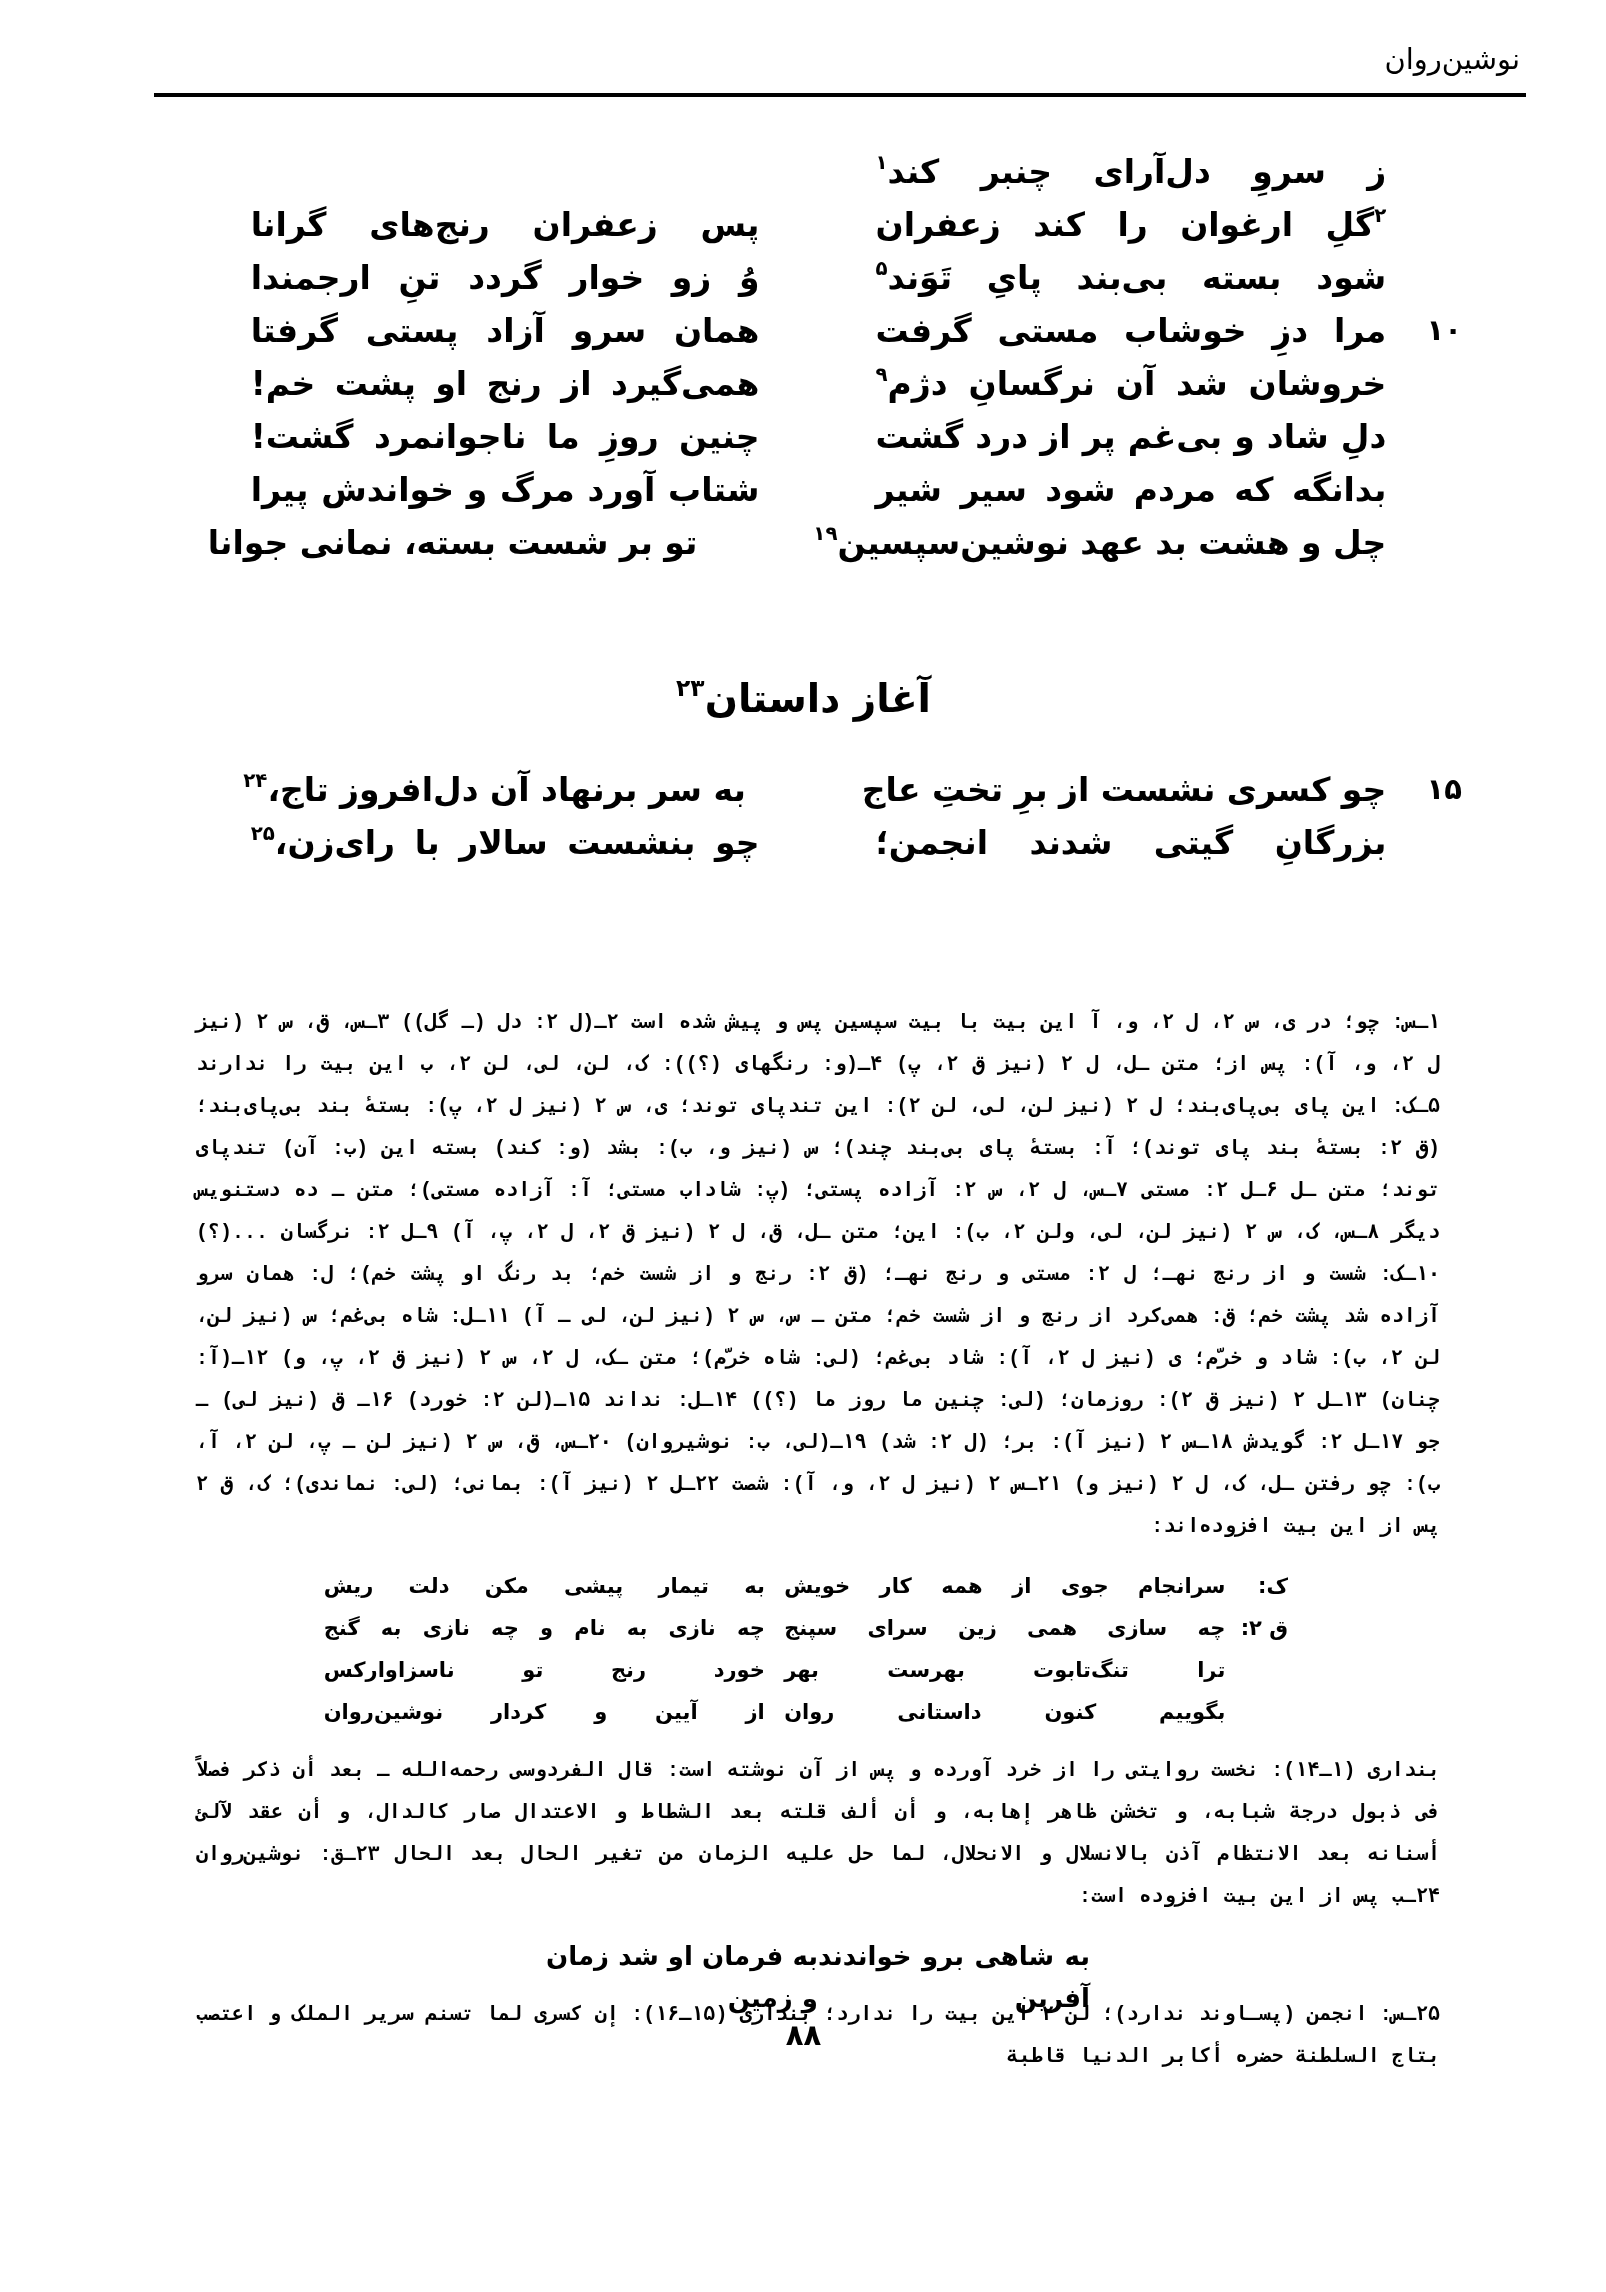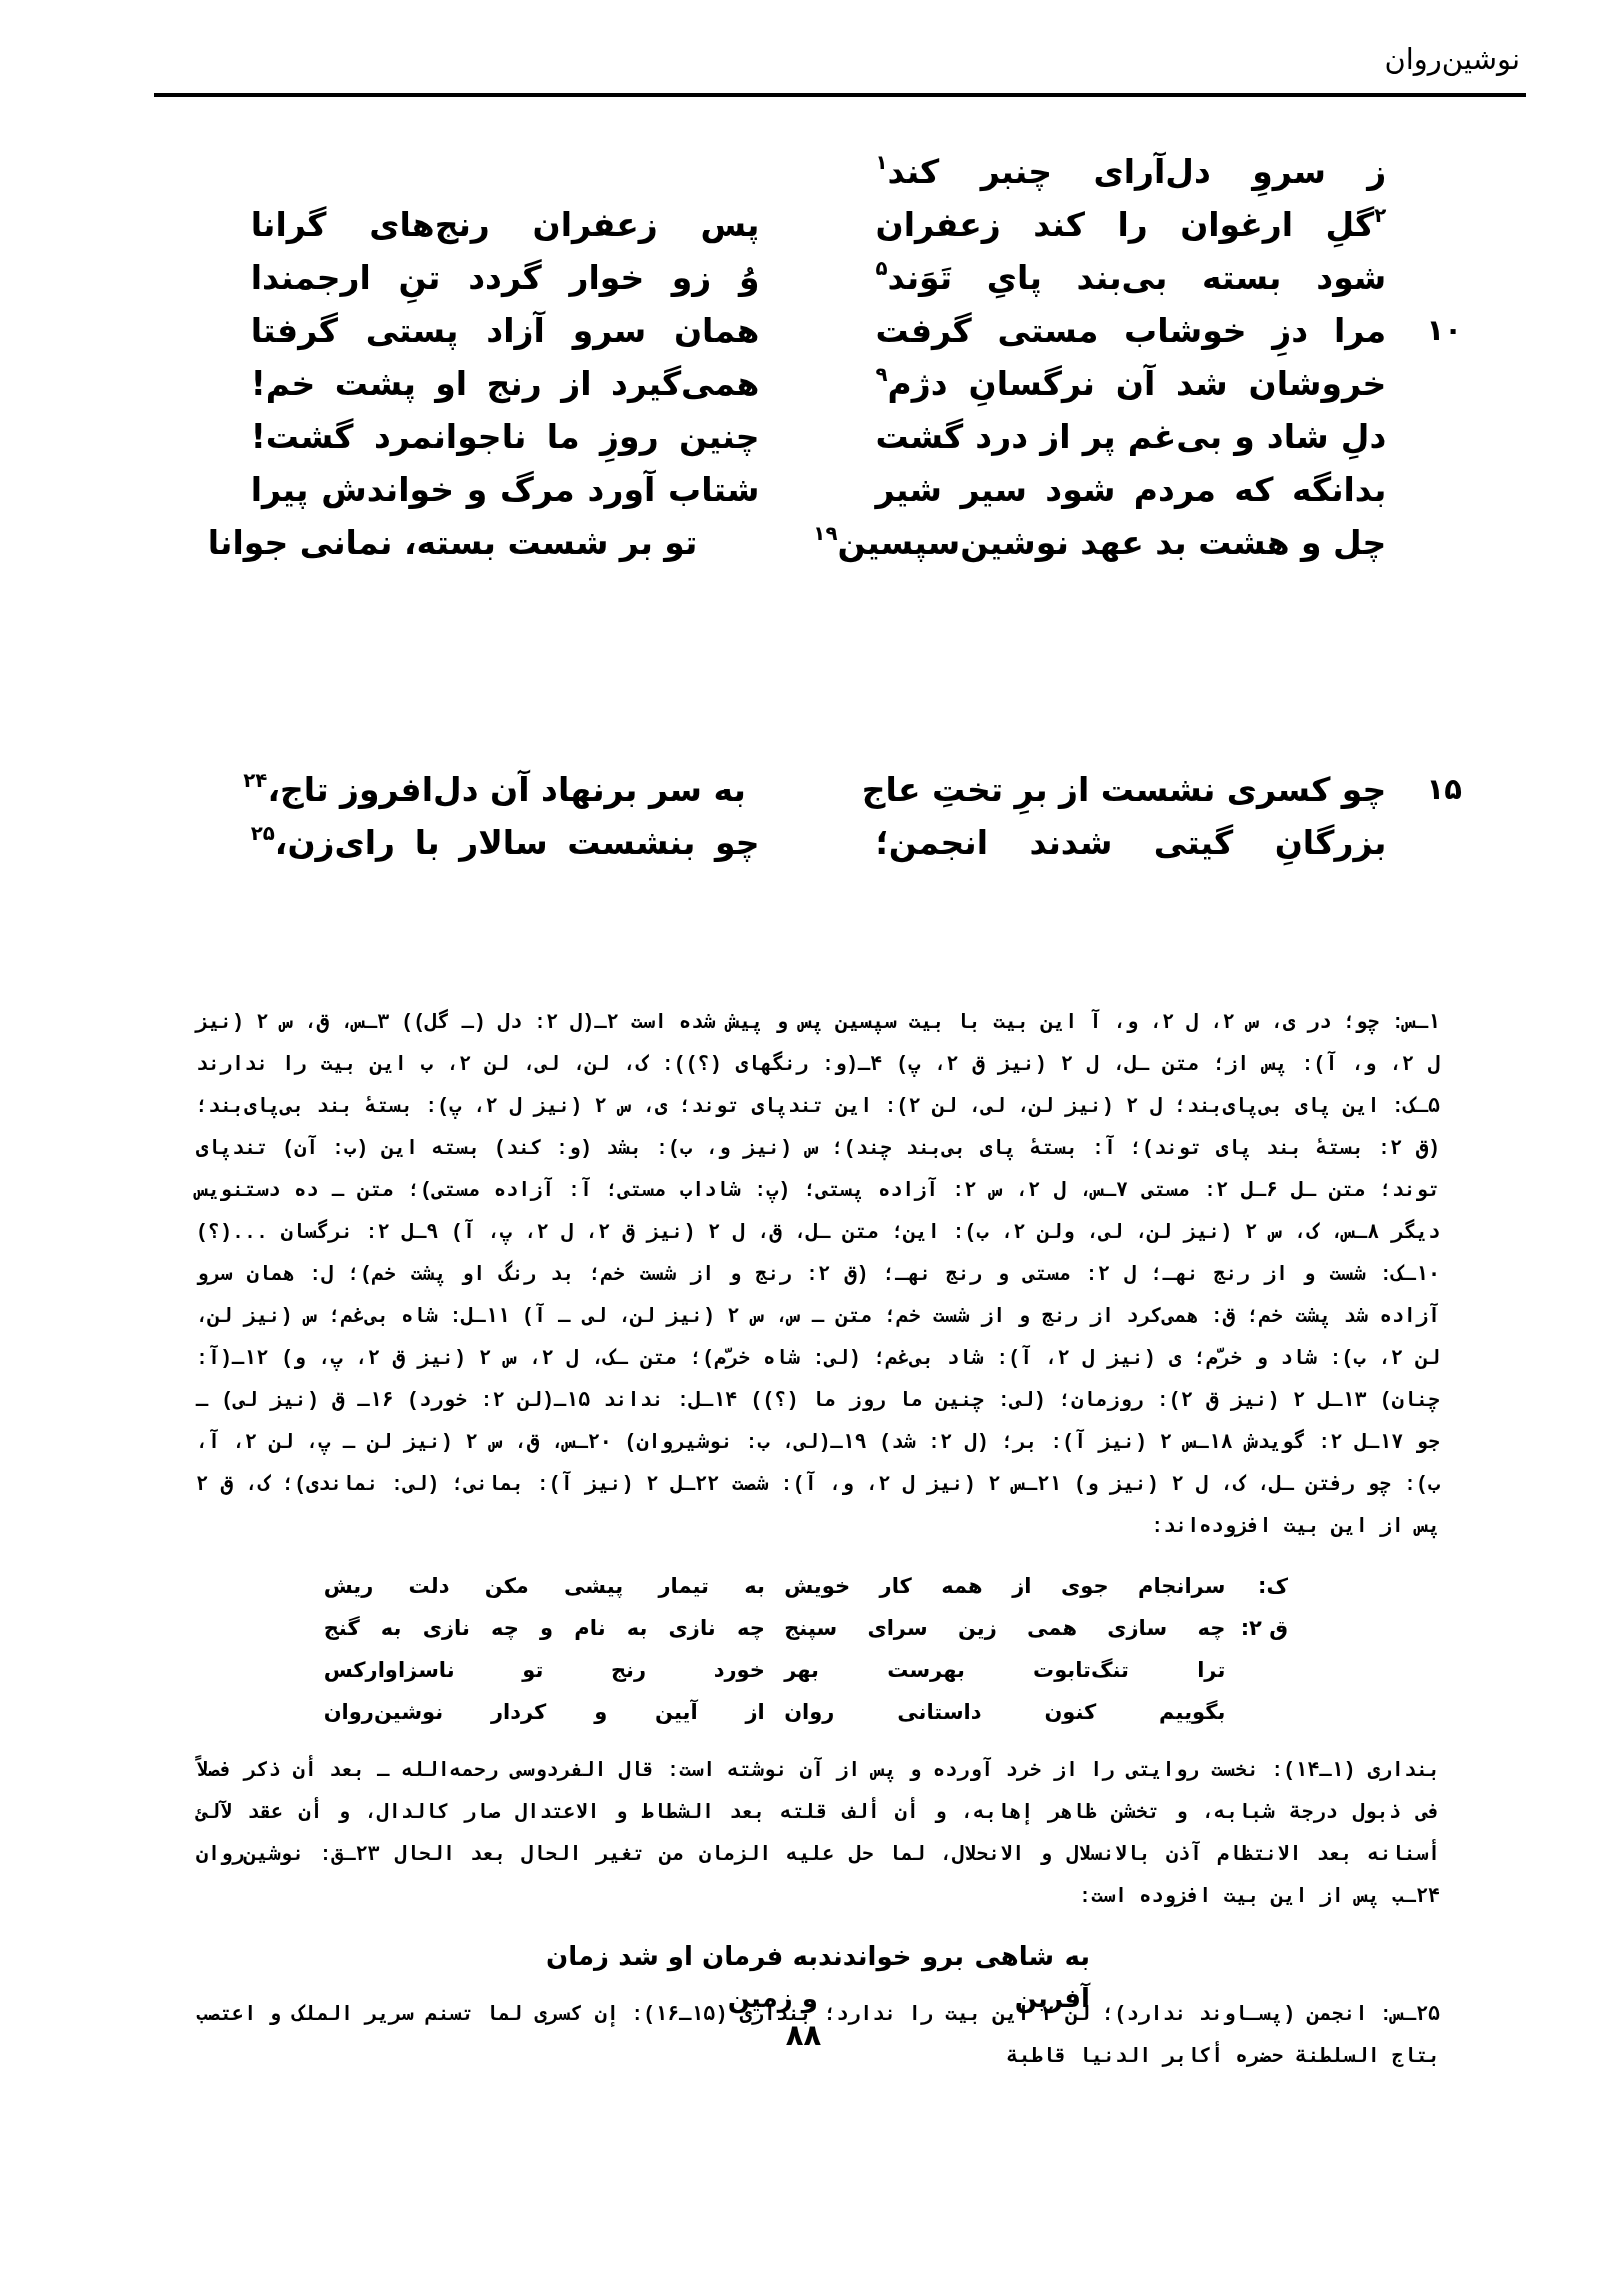--- a/index.html
+++ b/index.html
@@ -93,20 +93,23 @@
       <span class="hemi first">بدانگه که مردم شود سیر شیر</span>
       <span class="hemi second">شتاب آورد مرگ و خواندش پیرا</span>
     </div>
     <div class="verse-row">
       <span class="verse-num"></span>
       <span class="hemi first"><span>چل و هشت بد عهد نوشین‌سپسین</span><sup>۱۹</sup></span>
       <span class="hemi second">تو بر شست بسته، نمانی جوانا</span>
     </div>
   </div>
 
+  <div class="section-title">
+    <span>آغاز داستان</span><sup>۲۳</sup>
+  </div>
 
   <div class="verse-block" style="top:763px;">
     <div class="verse-row">
       <span class="verse-num">۱۵</span>
       <span class="hemi first">چو کسری نشست از برِ تختِ عاج</span>
       <span class="hemi second"><span>به سر برنهاد آن دل‌افروز تاج،</span><sup>۲۴</sup></span>
     </div>
     <div class="verse-row">
       <span class="verse-num"></span>
       <span class="hemi first">بزرگانِ گیتی شدند انجمن؛</span>

